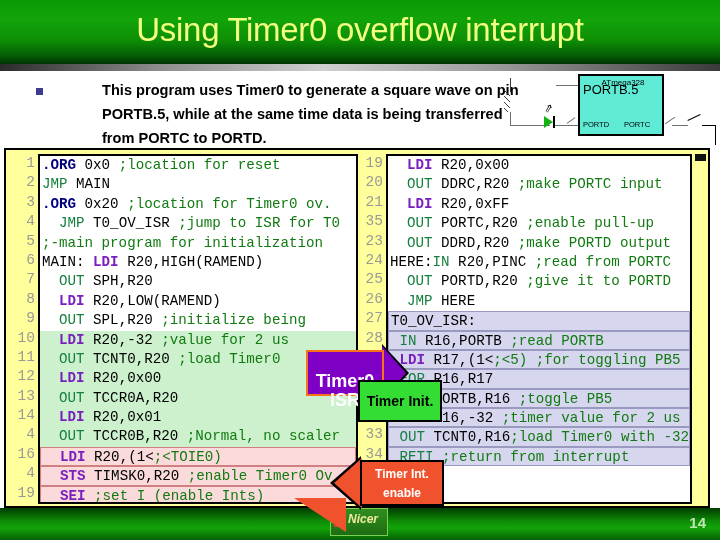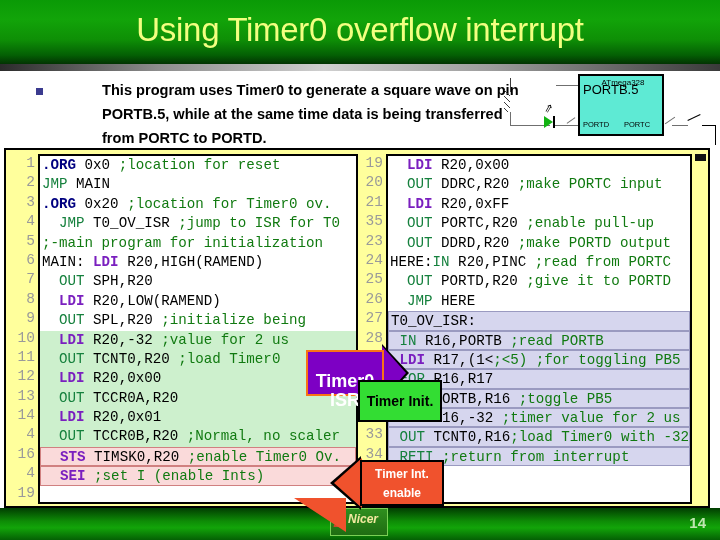--- a/index.html
+++ b/index.html
@@ -249,20 +249,21 @@
           <div class="cline ">MAIN: <span class="mn2">LDI</span> R20,HIGH(RAMEND)</div>
           <div class="cline ">  <span class="mn">OUT</span> SPH,R20</div>
           <div class="cline ">  <span class="mn2">LDI</span> R20,LOW(RAMEND)</div>
           <div class="cline ">  <span class="mn">OUT</span> SPL,R20 <span class="cm">;initialize being</span></div>
           <div class="cline hl-green">  <span class="mn2">LDI</span> R20,-32 <span class="cm">;value for 2 us</span></div>
           <div class="cline hl-green">  <span class="mn">OUT</span> TCNT0,R20 <span class="cm">;load Timer0</span></div>
           <div class="cline hl-green">  <span class="mn2">LDI</span> R20,0x00</div>
           <div class="cline hl-green">  <span class="mn">OUT</span> TCCR0A,R20</div>
           <div class="cline hl-green">  <span class="mn2">LDI</span> R20,0x01</div>
           <div class="cline hl-green">  <span class="mn">OUT</span> TCCR0B,R20 <span class="cm">;Normal, no scaler</span></div>
+          <div class="cline hl-pink">  <span class="mn2">LDI</span> R20,(1&lt;<span class="cm">;&lt;TOIE0)</span></div>
           <div class="cline hl-pink">  <span class="mn2">STS</span> TIMSK0,R20 <span class="cm">;enable Timer0 Ov.</span></div>
           <div class="cline hl-pink">  <span class="mn2">SEI</span> <span class="cm">;set I (enable Ints)</span></div>
         </div>
     </div>
 
     <div class="col col-right">
       <div class="gutter" id="gutter-right">
           <div>19</div>
           <div>20</div>
           <div>21</div>

